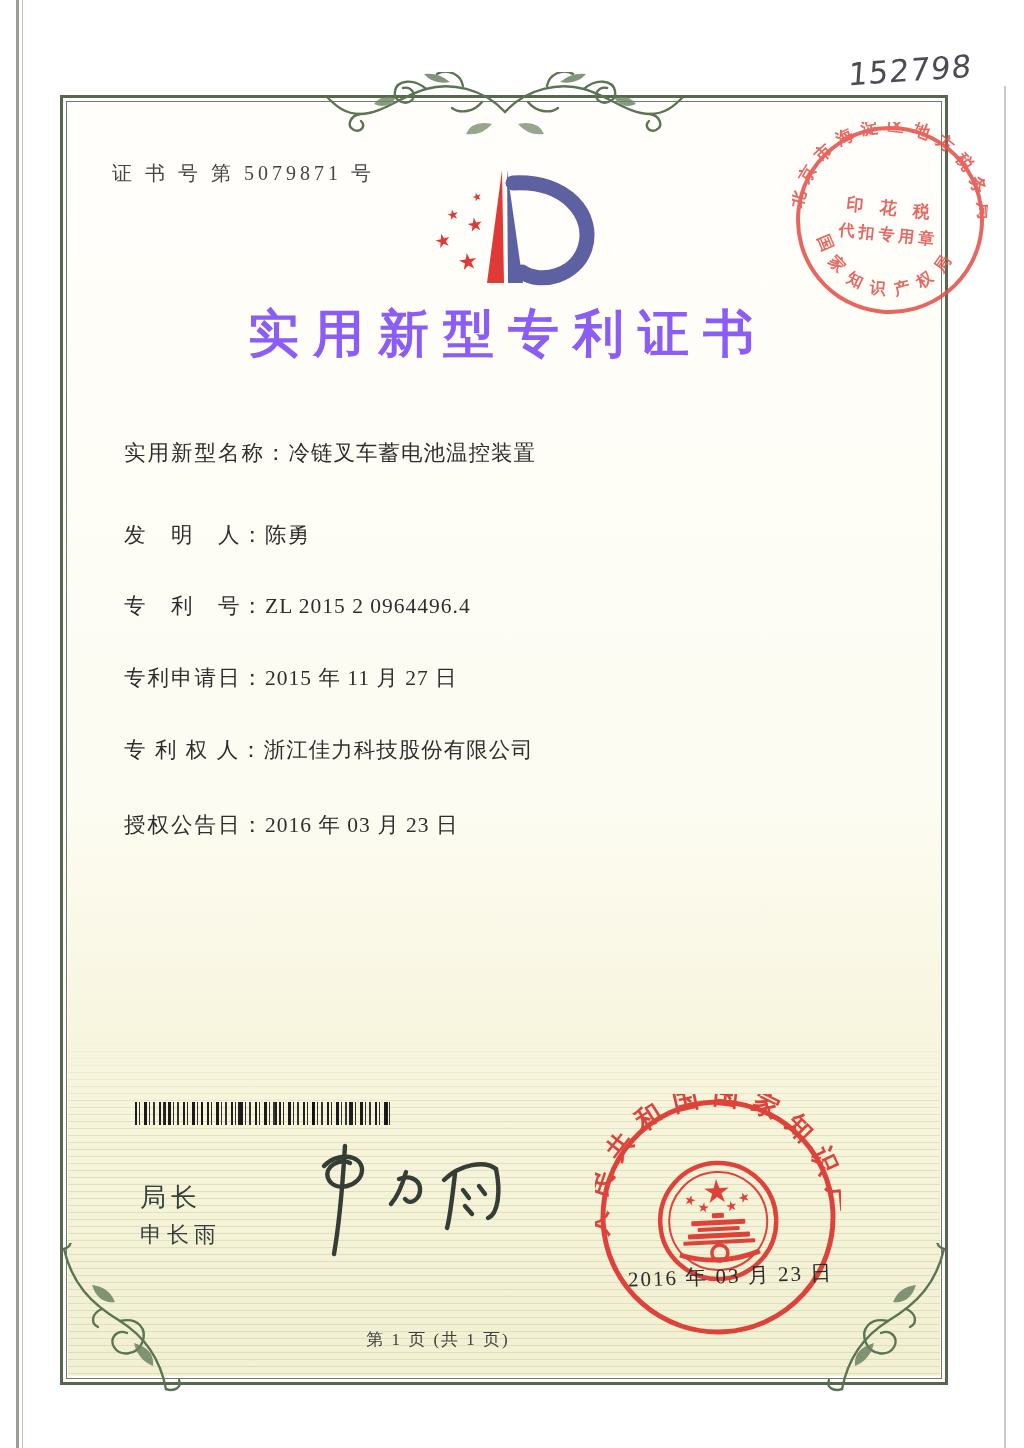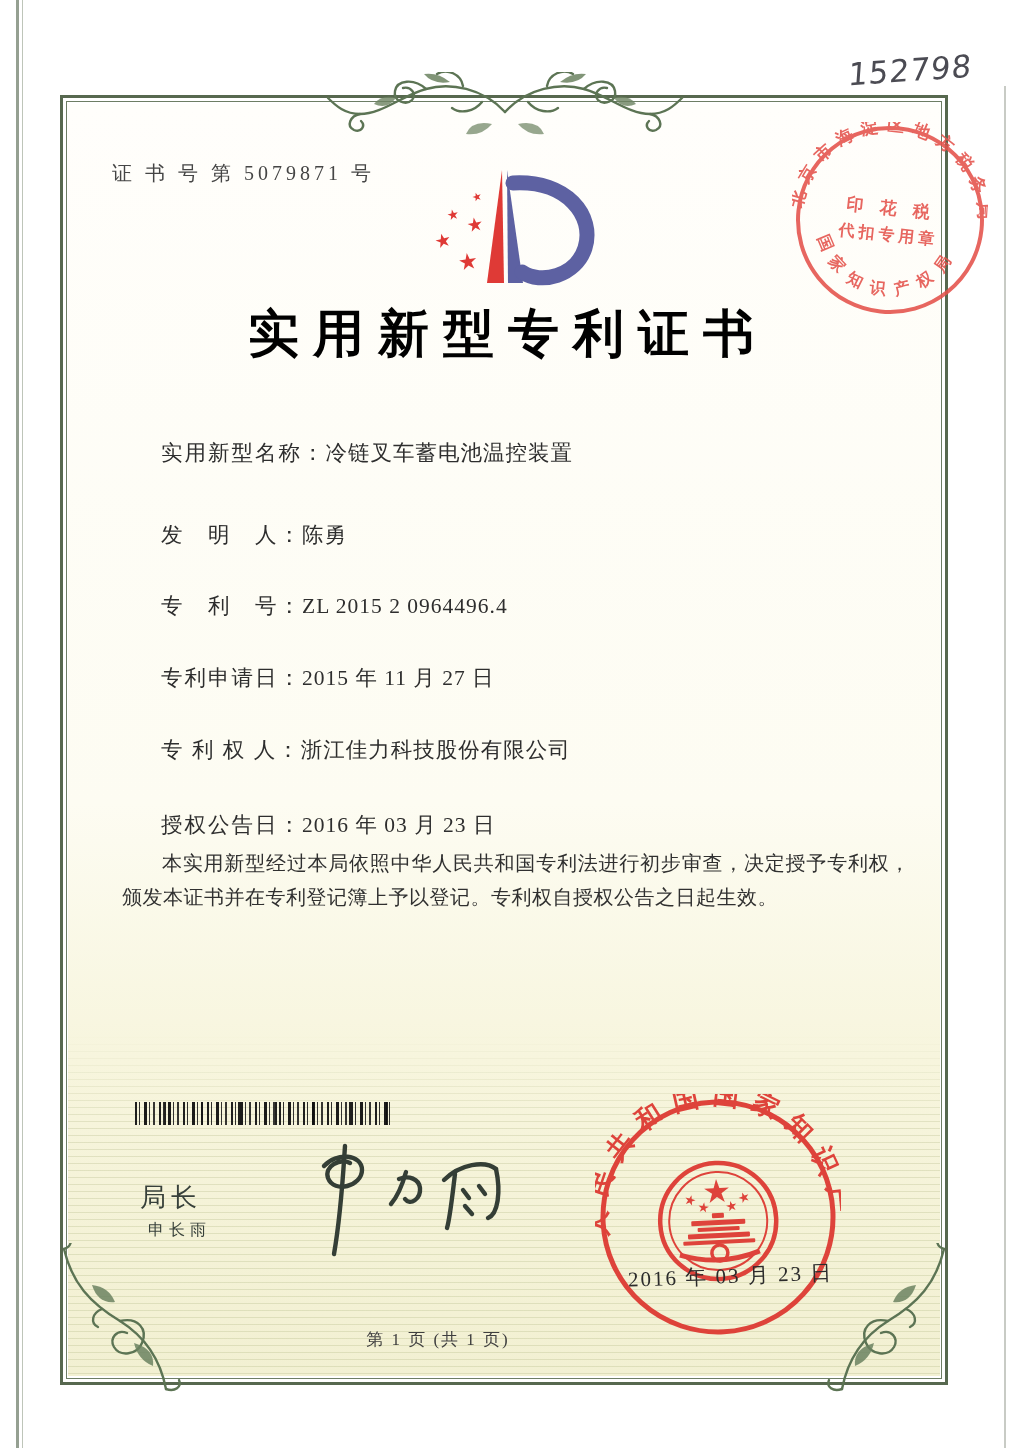--- a/index.html
+++ b/index.html
@@ -36,39 +36,39 @@
   .handwritten-no{
     left:848px;top:52px;font-family:"DejaVu Sans",sans-serif;
     font-size:31px;color:#4b4b53;transform:rotate(-4deg) skewX(-8deg);
     letter-spacing:1px;
   }
   .cert-no{
     left:112px;top:160px;font-size:20px;color:#454545;letter-spacing:4px;
   }
   .title{
     left:60px;top:300px;width:882px;text-align:center;
-    font-size:51px;color:#000000;letter-spacing:14px;text-indent:14px;
+    font-size:51px;color:#8b5cf6;letter-spacing:14px;text-indent:14px;
     font-weight:600;
   }
-  .field-row{position:absolute;left:124px;font-size:21.5px;color:#2e2e2e;white-space:nowrap;margin-left:37px;}
+  .field-row{position:absolute;left:124px;font-size:21.5px;color:#2e2e2e;white-space:nowrap;}
   .field-row .lbl{letter-spacing:2px;}
   .field-row .val{letter-spacing:1px;}
   .body-text{
     left:122px;top:846px;width:788px;
     font-size:20px;line-height:34px;color:#303030;text-align:justify;
   }
   .body-text p{margin:0;text-indent:2em;letter-spacing:.5px;}
   .barcode{
     left:135px;top:1102px;width:258px;height:23px;
     background-image:
       repeating-linear-gradient(90deg,rgba(20,20,20,.95) 0 2px,rgba(0,0,0,0) 2px 4px,rgba(25,25,25,.9) 4px 5px,rgba(0,0,0,0) 5px 9px,rgba(15,15,15,.95) 9px 12px,rgba(0,0,0,0) 12px 14px,rgba(30,30,30,.9) 14px 15px,rgba(0,0,0,0) 15px 18px,rgba(20,20,20,.85) 18px 20px,rgba(0,0,0,0) 20px 24px),
       repeating-linear-gradient(90deg,rgba(0,0,0,0) 0 29px,rgba(10,10,10,.9) 29px 31px,rgba(0,0,0,0) 31px 37px);
   }
   .sig-title{left:140px;top:1180px;font-size:26px;color:#37403a;letter-spacing:5px;}
-  .sig-name{left:148px;top:1220px;font-size:16px;color:#37403a;letter-spacing:5px;}
+  .sig-name{left:140px;top:1220px;font-size:22px;color:#37403a;letter-spacing:5px;}
   .seal-date{
     left:628px;top:1262px;font-size:21px;color:#2b2b2b;letter-spacing:2px;
     transform:rotate(-2deg);white-space:nowrap;
   }
   .footer{
     left:60px;top:1328px;width:756px;text-align:center;
     font-size:17px;color:#3f3f3f;letter-spacing:2px;
   }
 </style>
 </head>
@@ -171,21 +171,20 @@
   <span class="lbl">专利申请日：</span><span class="val">2015 年 11 月 27 日</span>
 </div>
 <div class="field-row" style="top:735px">
   <span class="lbl">专 利 权 人：</span><span class="val">浙江佳力科技股份有限公司</span>
 </div>
 <div class="field-row" style="top:810px">
   <span class="lbl">授权公告日：</span><span class="val">2016 年 03 月 23 日</span>
 </div>
 
 <div class="abs body-text">
-  <p>本实用新型经过本局依照中华人民共和国专利法进行初步审查，决定授予专利权，颁发本证书并在专利登记簿上予以登记。专利权自授权公告之日起生效。</p>
 </div>
 
 <div class="abs barcode"></div>
 
 <div class="abs sig-title">局长</div>
 <div class="abs sig-name">申长雨</div>
 
 <svg class="abs" style="left:288px;top:1142px;" width="235" height="120" viewBox="0 0 235 120">
   <g fill="none" stroke="#343e36" stroke-width="4.4" stroke-linecap="round" stroke-linejoin="round">
     <path d="M57,4 C55,34 53,72 46,112"></path>

